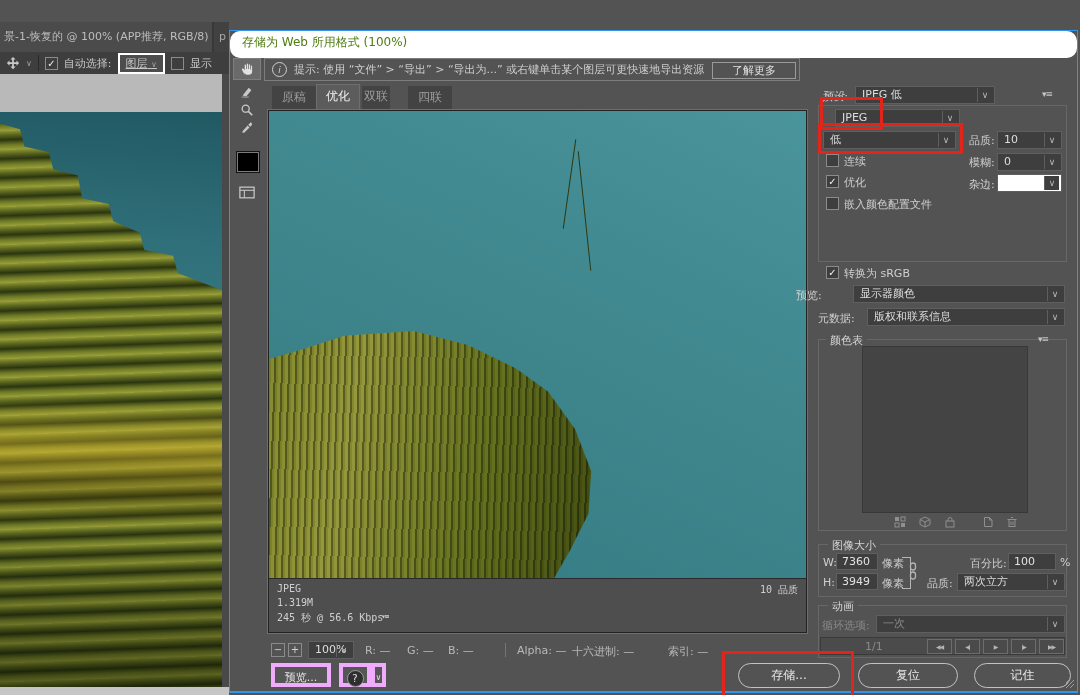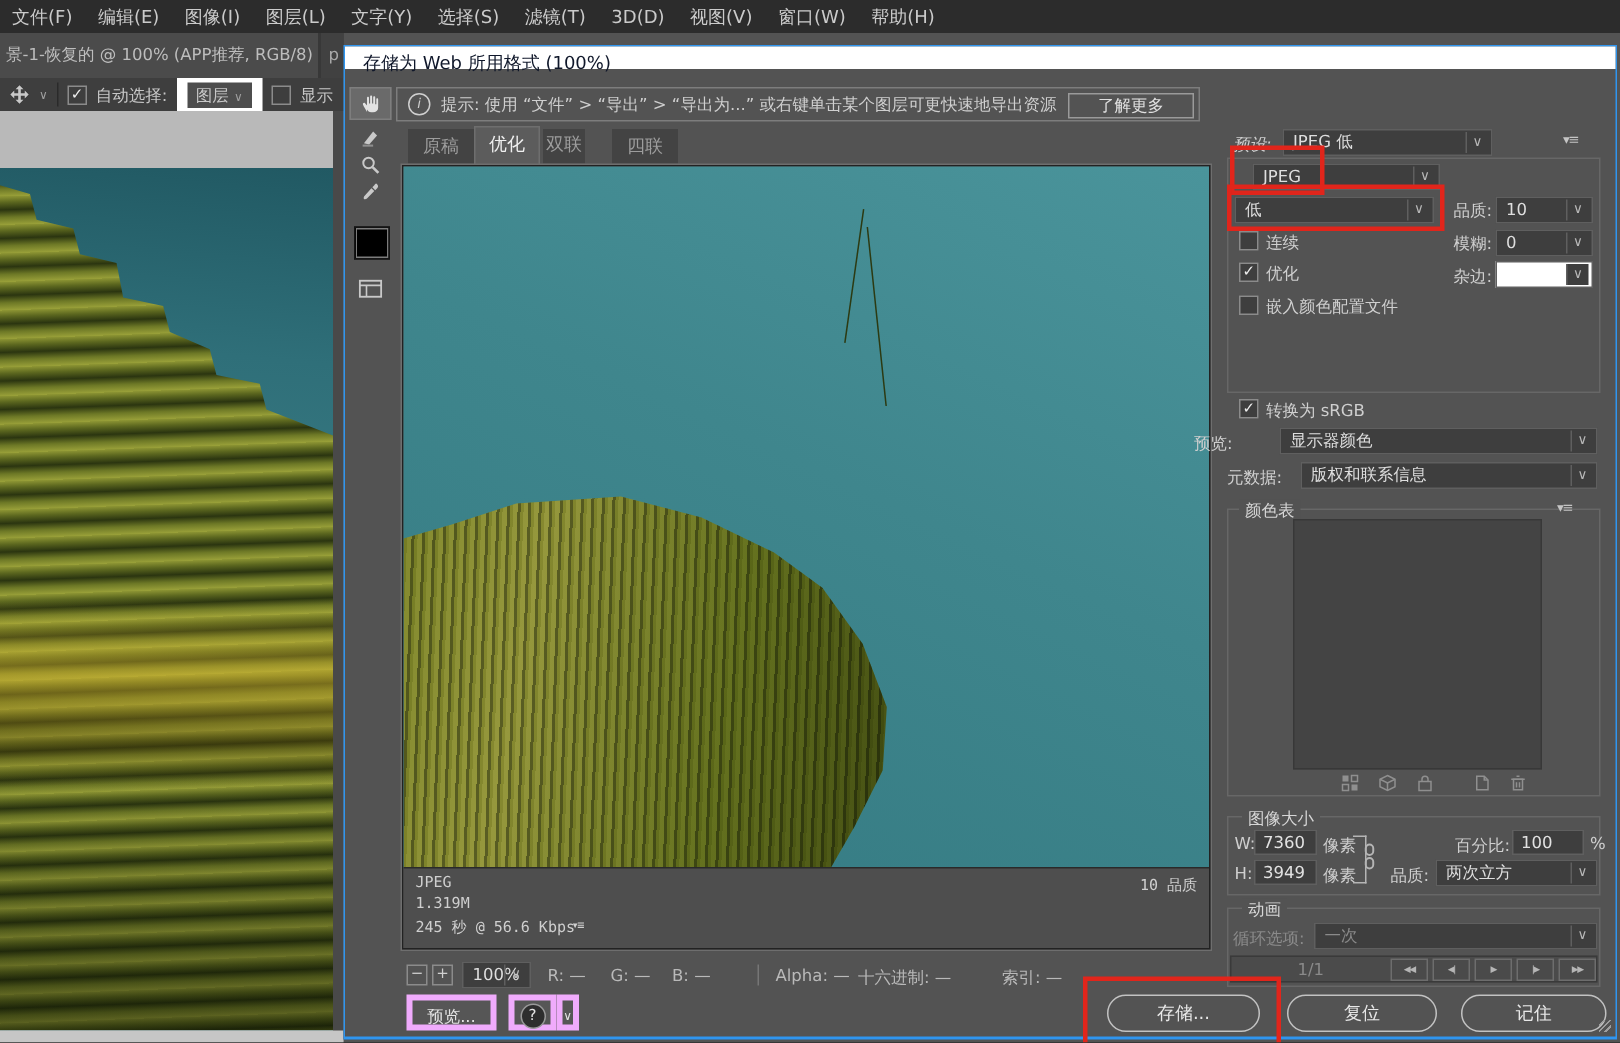--- a/index.html
+++ b/index.html
@@ -28,22 +28,22 @@
         clip-path:polygon(0 2%,9% 3%,11% 6%,22% 7%,24% 10%,35% 11%,37% 15%,49% 16%,51% 19%,63% 21%,65% 24%,78% 25%,80% 28%,100% 31%,100% 100%,0 100%);}
   .hillglow{position:absolute;left:0;right:0;top:50%;height:22%;
         background:linear-gradient(180deg,rgba(0,0,0,0) 0%,rgba(214,180,45,.5) 40%,rgba(90,70,10,.35) 75%,rgba(0,0,0,0) 100%);}
   .hillshade{position:absolute;left:0;right:0;bottom:0;height:30%;
         background:linear-gradient(180deg,rgba(0,0,0,0),rgba(10,15,0,.45));}
   .canvasedge{left:222px;top:74px;width:7px;height:621px;background:#494949;}
   .statusstrip{left:0;top:687px;width:229px;height:8px;background:#c6c6c6;}
   
   .dialog{left:229px;top:30px;width:849px;height:663px;background:#535353;box-sizing:border-box;
           border:1px solid #2f95ef;border-bottom-width:2px;z-index:10;}
-  .titlebar{position:absolute;left:0;top:0;right:0;height:15px;background:#ffffff;color:#0f172a;
-          font-size:12px;line-height:23px;padding-left:12px;box-sizing:border-box;}
+  .titlebar{position:absolute;left:0;top:0;right:0;height:27px;background:#ffffff;color:#4d7c0f;
+          font-size:12px;line-height:23px;padding-left:12px;box-sizing:border-box;border-radius:10px;}
   .dlgbody{position:absolute;left:0;top:23px;right:0;bottom:0;}
   
   .tool{position:absolute;left:3px;width:28px;height:22px;display:flex;align-items:center;justify-content:center;}
   .tool.active{background:#6a6a6a;border:1px solid #7e7e7e;box-sizing:border-box;}
   .swatch{position:absolute;left:6px;width:22px;height:20px;background:#000;border:1px solid #141414;
           box-shadow:0 0 0 1px #7c7c7c inset;}
   
   .tipbar{position:absolute;left:34px;top:4px;width:536px;height:23px;border:1px solid #7d7d7d;
           box-sizing:border-box;display:flex;align-items:center;font-size:11px;color:#cfcfcf;gap:7px;padding-left:7px;}
   .infoicon{display:inline-flex;width:13px;height:13px;border:1px solid #cfcfcf;border-radius:50%;
@@ -96,52 +96,39 @@
   .redbox{position:absolute;border:3px solid #e1251b;z-index:60;}
   .grip{position:absolute;right:3px;bottom:3px;width:8px;height:8px;
       background:repeating-linear-gradient(135deg,transparent 0 2px,#9e9e9e 2px 3px);}
   svg{display:block;}
 </style>
 </head>
 <body>
 
 <div class="screen">
 
-  <div class="abs menubar">
-    <span>文件(F)</span>
-    <span>编辑(E)</span>
-    <span>图像(I)</span>
-    <span>图层(L)</span>
-    <span>文字(Y)</span>
-    <span>选择(S)</span>
-    <span>滤镜(T)</span>
-    <span>3D(D)</span>
-    <span>视图(V)</span>
-    <span>窗口(W)</span>
-    <span>帮助(H)</span>
-  </div>
 
   <div class="abs tabbar">
     <div class="doctab">
       <span>景-1-恢复的 @ 100% (APP推荐, RGB/8) *</span>
     </div>
     <div class="partialtab">p</div>
   </div>
 
   <div class="abs optionsbar">
     <span>
       <svg width="14" height="14" viewBox="0 0 16 16">
           <path d="M8 1 L11 4 H9 V7 H12 V5 L15 8 L12 11 V9 H9 V12 H11 L8 15 L5 12 H7 V9 H4 V11 L1 8 L4 5 V7 H7 V4 H5 Z" fill="#c9c9c9"></path>
         </svg>
     </span>
     <span style="font-size:8px;color:#9f9f9f;">∨</span>
     <span class="vdiv"></span>
     <span class="cb" style="position:static;">✓</span>
     <span>自动选择:</span>
-    <span style="background:#4d4d4d;border:7px solid #ffffff;padding:1px 6px;"><span>图层</span> <span style="font-size:8px;color:#9f9f9f;">∨</span></span>
+    <span style="background:#4d4d4d;border:2px solid #ffffff;padding:1px 6px;text-decoration:underline;"><span>图层</span> <span style="font-size:8px;color:#9f9f9f;">∨</span></span>
     <span class="cb" style="position:static;"></span>
     <span>显示</span>
   </div>
 
   <div class="abs canvas">
     <div class="terraces">
       <div class="hill"></div>
       <div class="hillglow"></div>
       <div class="hillshade"></div>
     </div>

